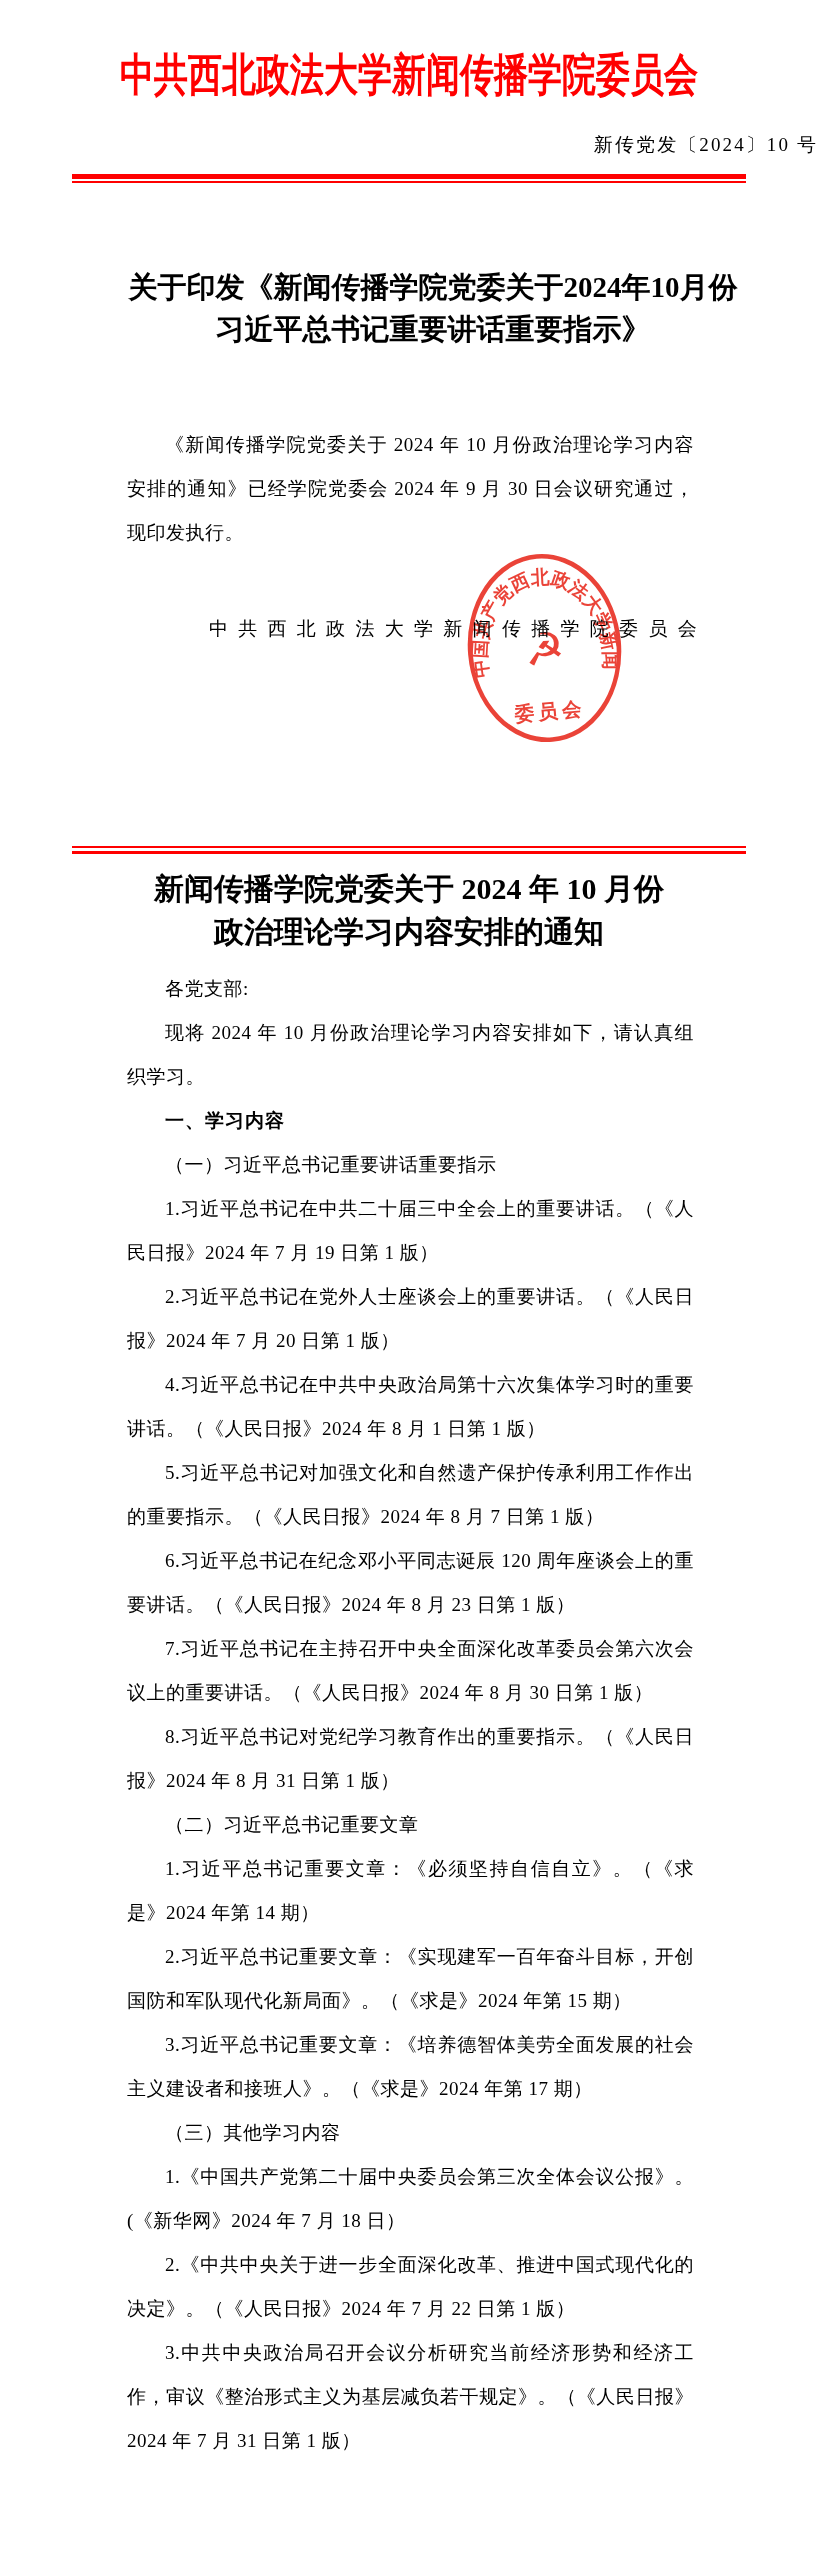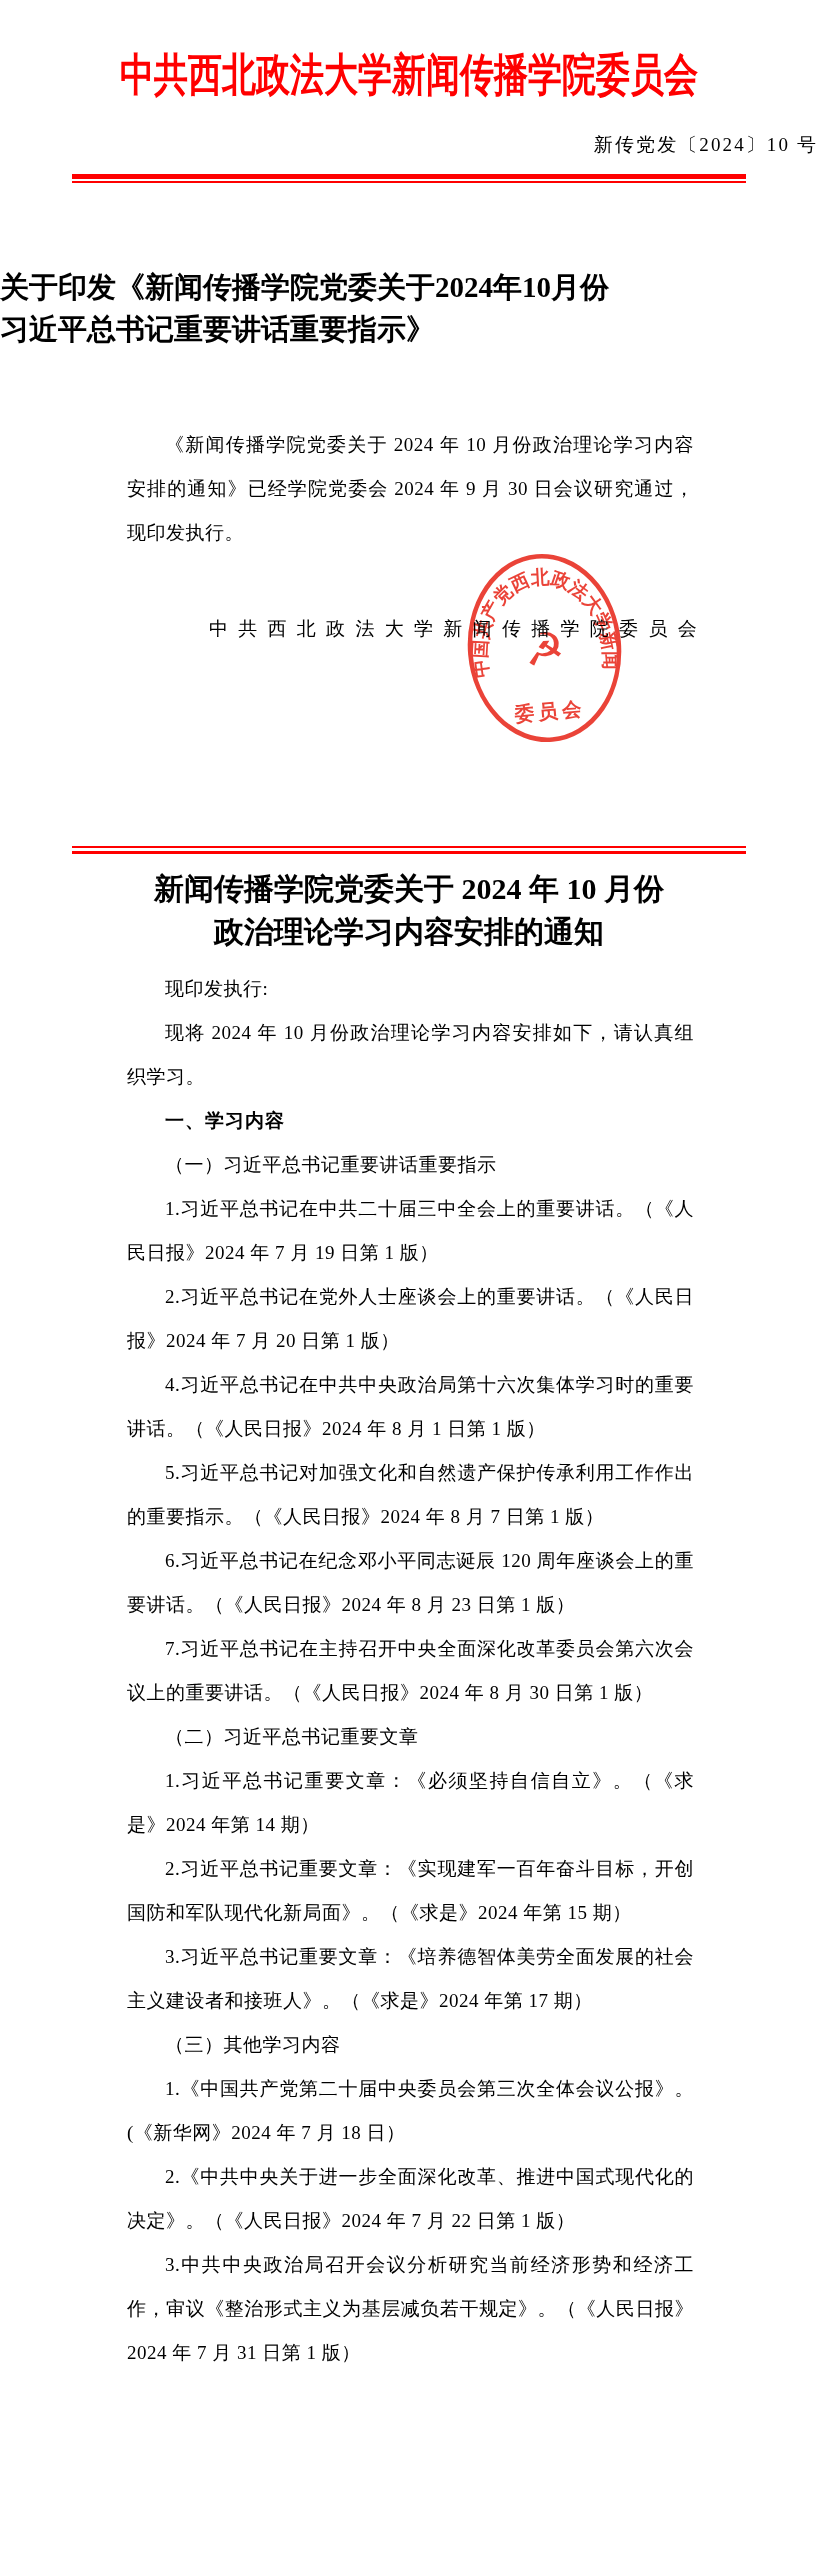--- a/index.html
+++ b/index.html
@@ -32,24 +32,25 @@
     font-size:19px;
     line-height:20.6px;
     letter-spacing:2.1px;
   }
   .red-rule{margin:18.5px 72px 0 72px;}
   .red-rule .bar{height:5.2px;background:#ff0000;}
   .red-rule .thin{height:1.5px;background:#ff0000;margin-top:2.1px;}
   
   .cover-title{
     margin-top:83px;
-    text-align:left;
+    text-align:center;
     font-weight:700;
     font-size:29px;
     line-height:42px;
+    padding-left:48px;
   }
   .body-block{
     margin-left:127px;
     width:567px;
     font-size:19px;
     line-height:44px;
     letter-spacing:0.5px;
     text-align:justify;
   }
   .body-block p{margin:0;text-indent:2em;font-family:Liberation Serif, serif;}
@@ -139,32 +140,33 @@
     <div class="thin" data-interactable="false"></div>
     <div class="bar" data-interactable="false"></div>
   </div>
 
   <div class="notice-title" data-interactable="false">
     <div data-interactable="false">新闻传播学院党委关于 2024 年 10 月份</div>
     <div data-interactable="false">政治理论学习内容安排的通知</div>
   </div>
 
   <div class="body-block notice-body" data-interactable="false">
-    <p data-interactable="false">现印发执行:</p>
+    <p data-interactable="false">各党支部:</p>
     <p data-interactable="false">现将 2024 年 10 月份政治理论学习内容安排如下，请认真组织学习。</p>
 
     <p class="h1" data-interactable="false">一、学习内容</p>
 
     <p class="h2" data-interactable="false">（一）习近平总书记重要讲话重要指示</p>
     <p data-interactable="false">1.习近平总书记在中共二十届三中全会上的重要讲话。（《人民日报》2024 年 7 月 19 日第 1 版）</p>
     <p data-interactable="false">2.习近平总书记在党外人士座谈会上的重要讲话。（《人民日报》2024 年 7 月 20 日第 1 版）</p>
     <p data-interactable="false">4.习近平总书记在中共中央政治局第十六次集体学习时的重要讲话。（《人民日报》2024 年 8 月 1 日第 1 版）</p>
     <p data-interactable="false">5.习近平总书记对加强文化和自然遗产保护传承利用工作作出的重要指示。（《人民日报》2024 年 8 月 7 日第 1 版）</p>
     <p data-interactable="false">6.习近平总书记在纪念邓小平同志诞辰 120 周年座谈会上的重要讲话。（《人民日报》2024 年 8 月 23 日第 1 版）</p>
     <p data-interactable="false">7.习近平总书记在主持召开中央全面深化改革委员会第六次会议上的重要讲话。（《人民日报》2024 年 8 月 30 日第 1 版）</p>
+    <p data-interactable="false">8.习近平总书记对党纪学习教育作出的重要指示。（《人民日报》2024 年 8 月 31 日第 1 版）</p>
 
     <p class="h2" data-interactable="false">（二）习近平总书记重要文章</p>
     <p data-interactable="false">1.习近平总书记重要文章：《必须坚持自信自立》。（《求是》2024 年第 14 期）</p>
     <p data-interactable="false">2.习近平总书记重要文章：《实现建军一百年奋斗目标，开创国防和军队现代化新局面》。（《求是》2024 年第 15 期）</p>
     <p data-interactable="false">3.习近平总书记重要文章：《培养德智体美劳全面发展的社会主义建设者和接班人》。（《求是》2024 年第 17 期）</p>
 
     <p class="h2" data-interactable="false">（三）其他学习内容</p>
     <p data-interactable="false">1.《中国共产党第二十届中央委员会第三次全体会议公报》。(《新华网》2024 年 7 月 18 日）</p>
     <p data-interactable="false">2.《中共中央关于进一步全面深化改革、推进中国式现代化的决定》。（《人民日报》2024 年 7 月 22 日第 1 版）</p>
     <p data-interactable="false">3.中共中央政治局召开会议分析研究当前经济形势和经济工作，审议《整治形式主义为基层减负若干规定》。（《人民日报》2024 年 7 月 31 日第 1 版）</p>

